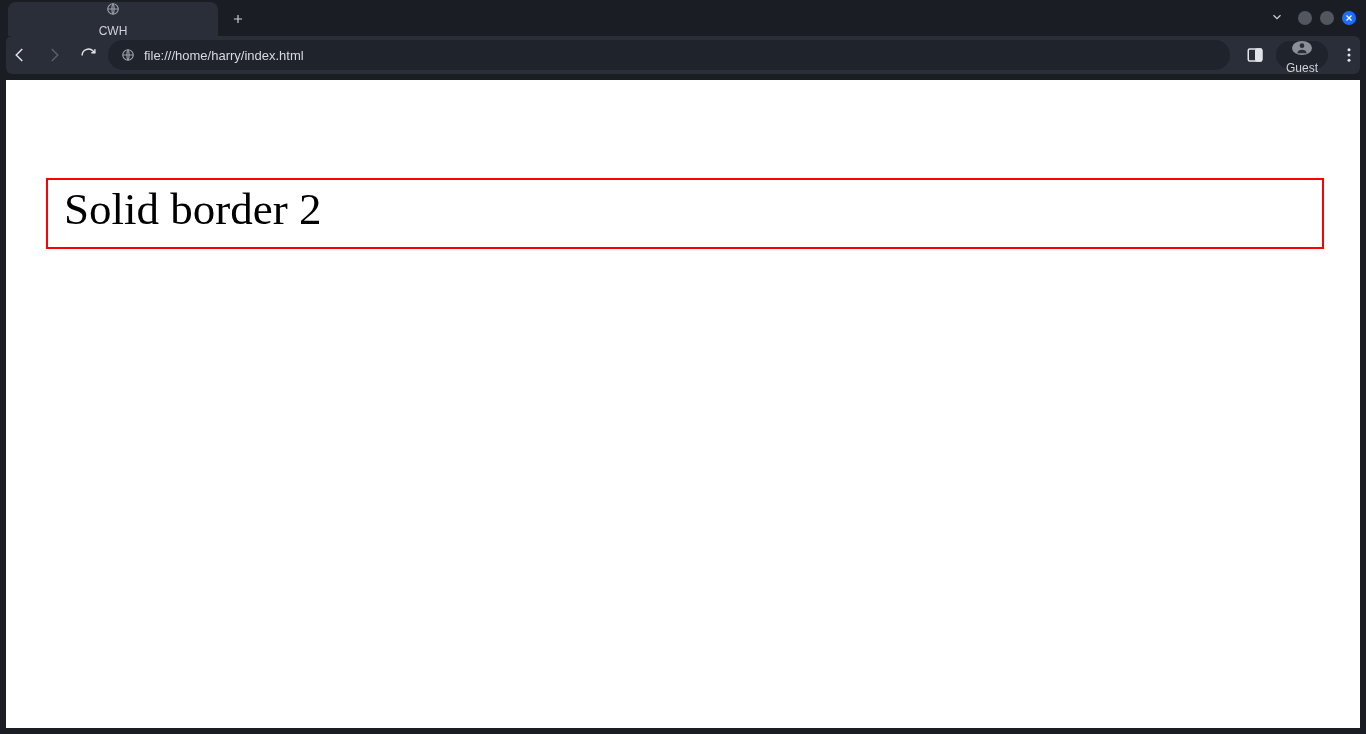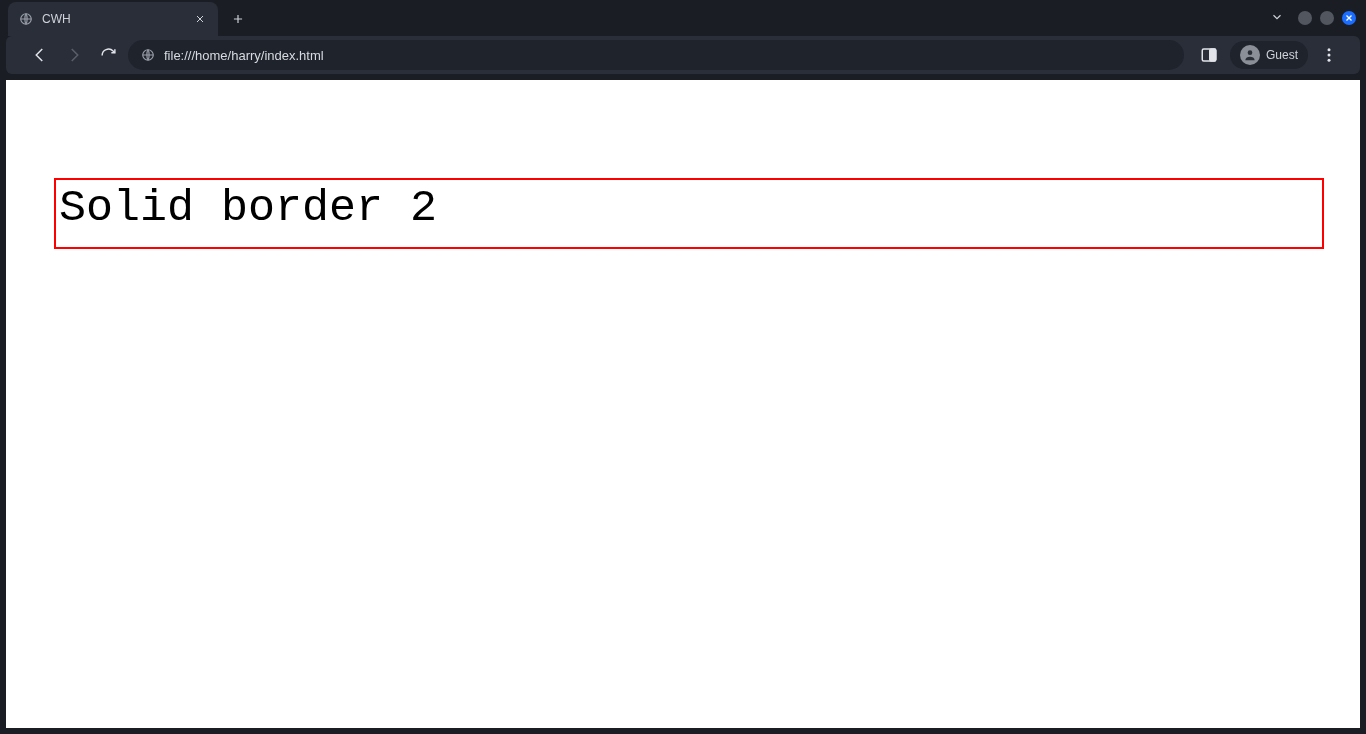--- a/index.html
+++ b/index.html
@@ -25,20 +25,21 @@
       display: flex;
       align-items: center;
       background: #2a2e39;
       height: 34px;
       min-width: 210px;
       padding: 0 10px;
       border-radius: 8px 8px 0 0;
       color: #cfd2d8;
       font-size: 12px;
       gap: 8px;
+      flex-direction: column;
     }
     .tab-favicon {
       width: 16px; height: 16px;
       display: flex; align-items: center; justify-content: center;
     }
     .tab-title { flex: 1; }
     .tab-close {
       width: 16px; height: 16px; display: flex; align-items: center; justify-content: center;
       cursor: pointer; border-radius: 50%;
     }
@@ -64,21 +65,21 @@
     }
     .win-min { background: #52565f; }
     .win-max { background: #52565f; }
     .win-close { background: #1a6dff; display:flex; align-items:center; justify-content:center;}
     .win-close svg { width: 10px; height: 10px; }
     .toolbar {
       height: 38px;
       background: #2a2e39;
       display: flex;
       align-items: center;
-      padding: 0 20px;
+      padding: 0 0;
       gap: 6px;
       border-radius: 6px;
       margin: 0 6px 6px 6px;
     }
     .nav-btn {
       width: 28px; height: 28px; display: flex; align-items: center; justify-content: center;
       color: #cfd2d8; cursor: pointer; border-radius: 50%;
     }
     .nav-btn.disabled { color: #5a5f6a; cursor: default; }
     .address-bar {
@@ -99,20 +100,21 @@
       display: flex; align-items: center; gap: 10px; padding-left: 8px;
     }
     .panel-icon, .menu-icon { width: 22px; height: 22px; color:#cfd2d8; cursor:pointer; display:flex; align-items:center; justify-content:center;}
     .guest-chip {
       display: flex; align-items: center; gap: 6px;
       color: #cfd2d8; font-size: 12px;
       background: #1f232c;
       border-radius: 14px;
       height: 28px; padding: 0 10px;
       cursor: pointer;
+      flex-direction: column;
     }
     .avatar-circle {
       width: 20px; height: 20px; border-radius: 50%; background:#8b8f97;
       display:flex; align-items:center; justify-content:center;
     }
     
     .viewport {
       background: #ffffff;
       margin: 0 6px 6px 6px;
       height: calc(734px - 36px - 38px - 12px);
@@ -128,24 +130,23 @@
     .border-thick {
       border: 18px solid red;
       font-size: 45px;
       margin: 30px 0 0 0;
       padding: 0 0 6px 0;
       line-height: 1.3;
     }
     .border-thin {
       border: 2px solid red;
       font-size: 45px;
-      margin: 66px 0 0 12px;
-      padding: 0 0 8px 3px;
+      margin: 66px 0 0 4px;
+      padding: 0 0 8px 16px;
       line-height: 1.3;
-      font-family: Liberation Mono, monospace;
     }
   </style>
 </head>
 <body>
 
 <div class="browser-chrome">
 
   <div class="tab-bar">
     <div class="tab">
       <span class="tab-favicon">

